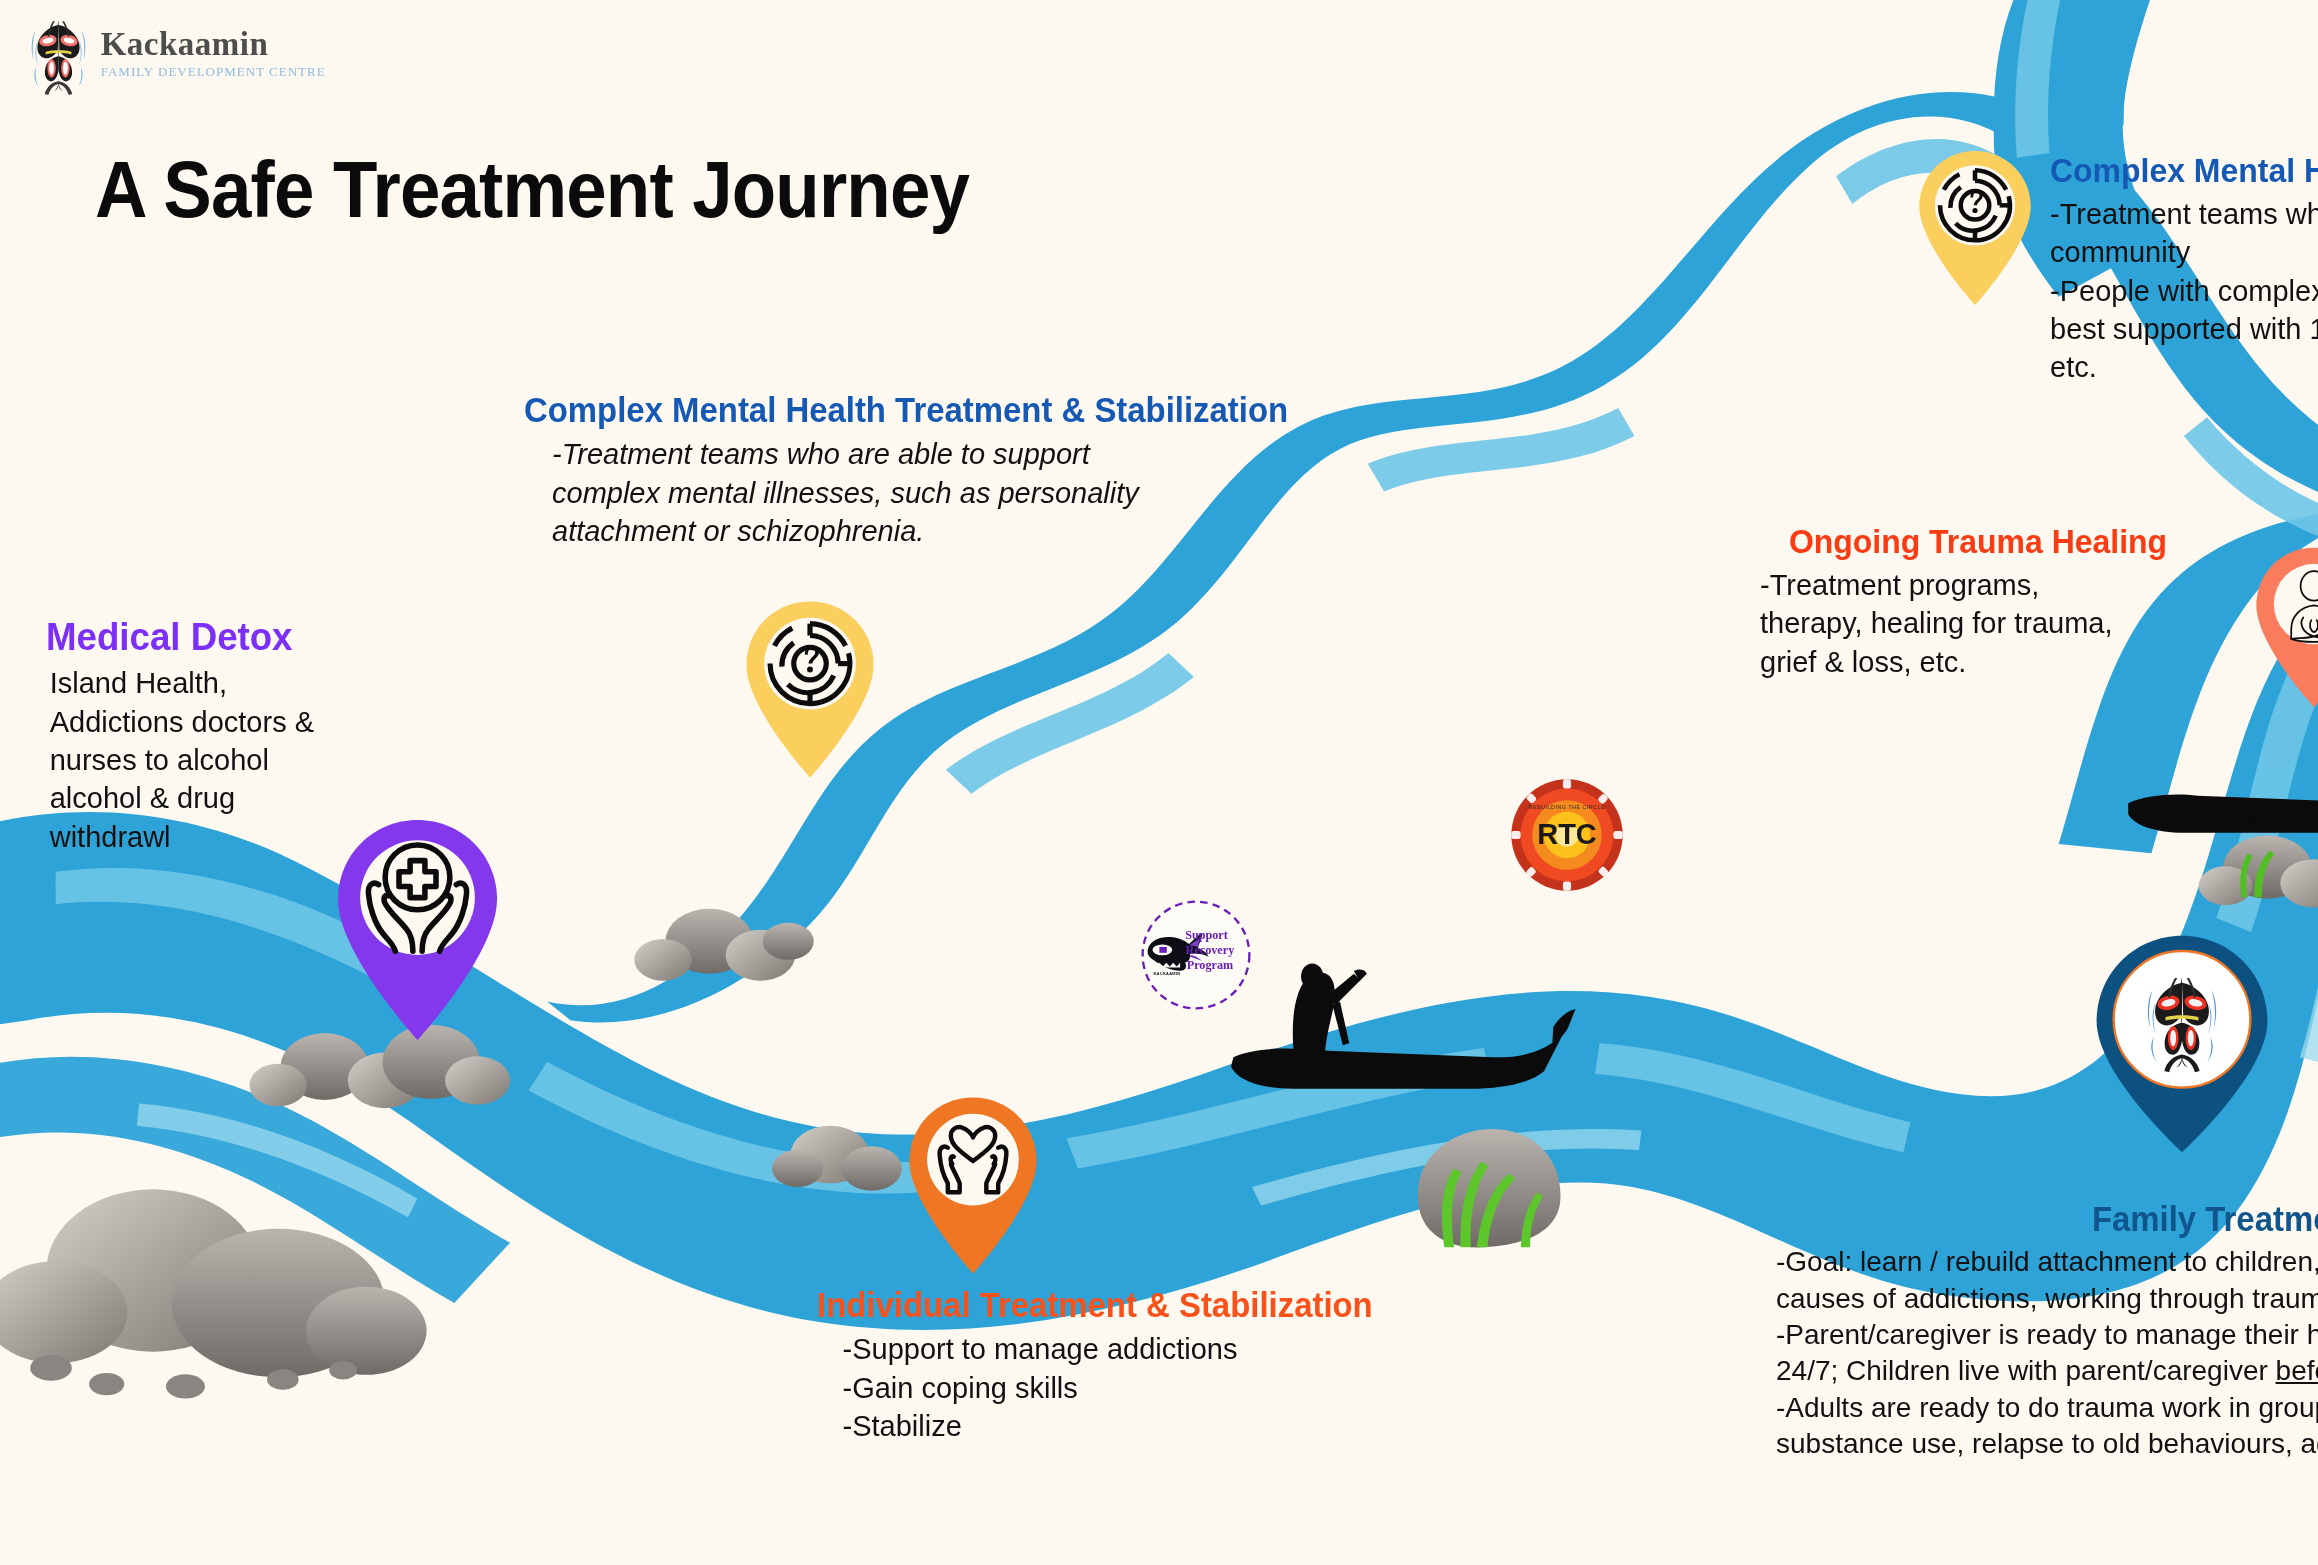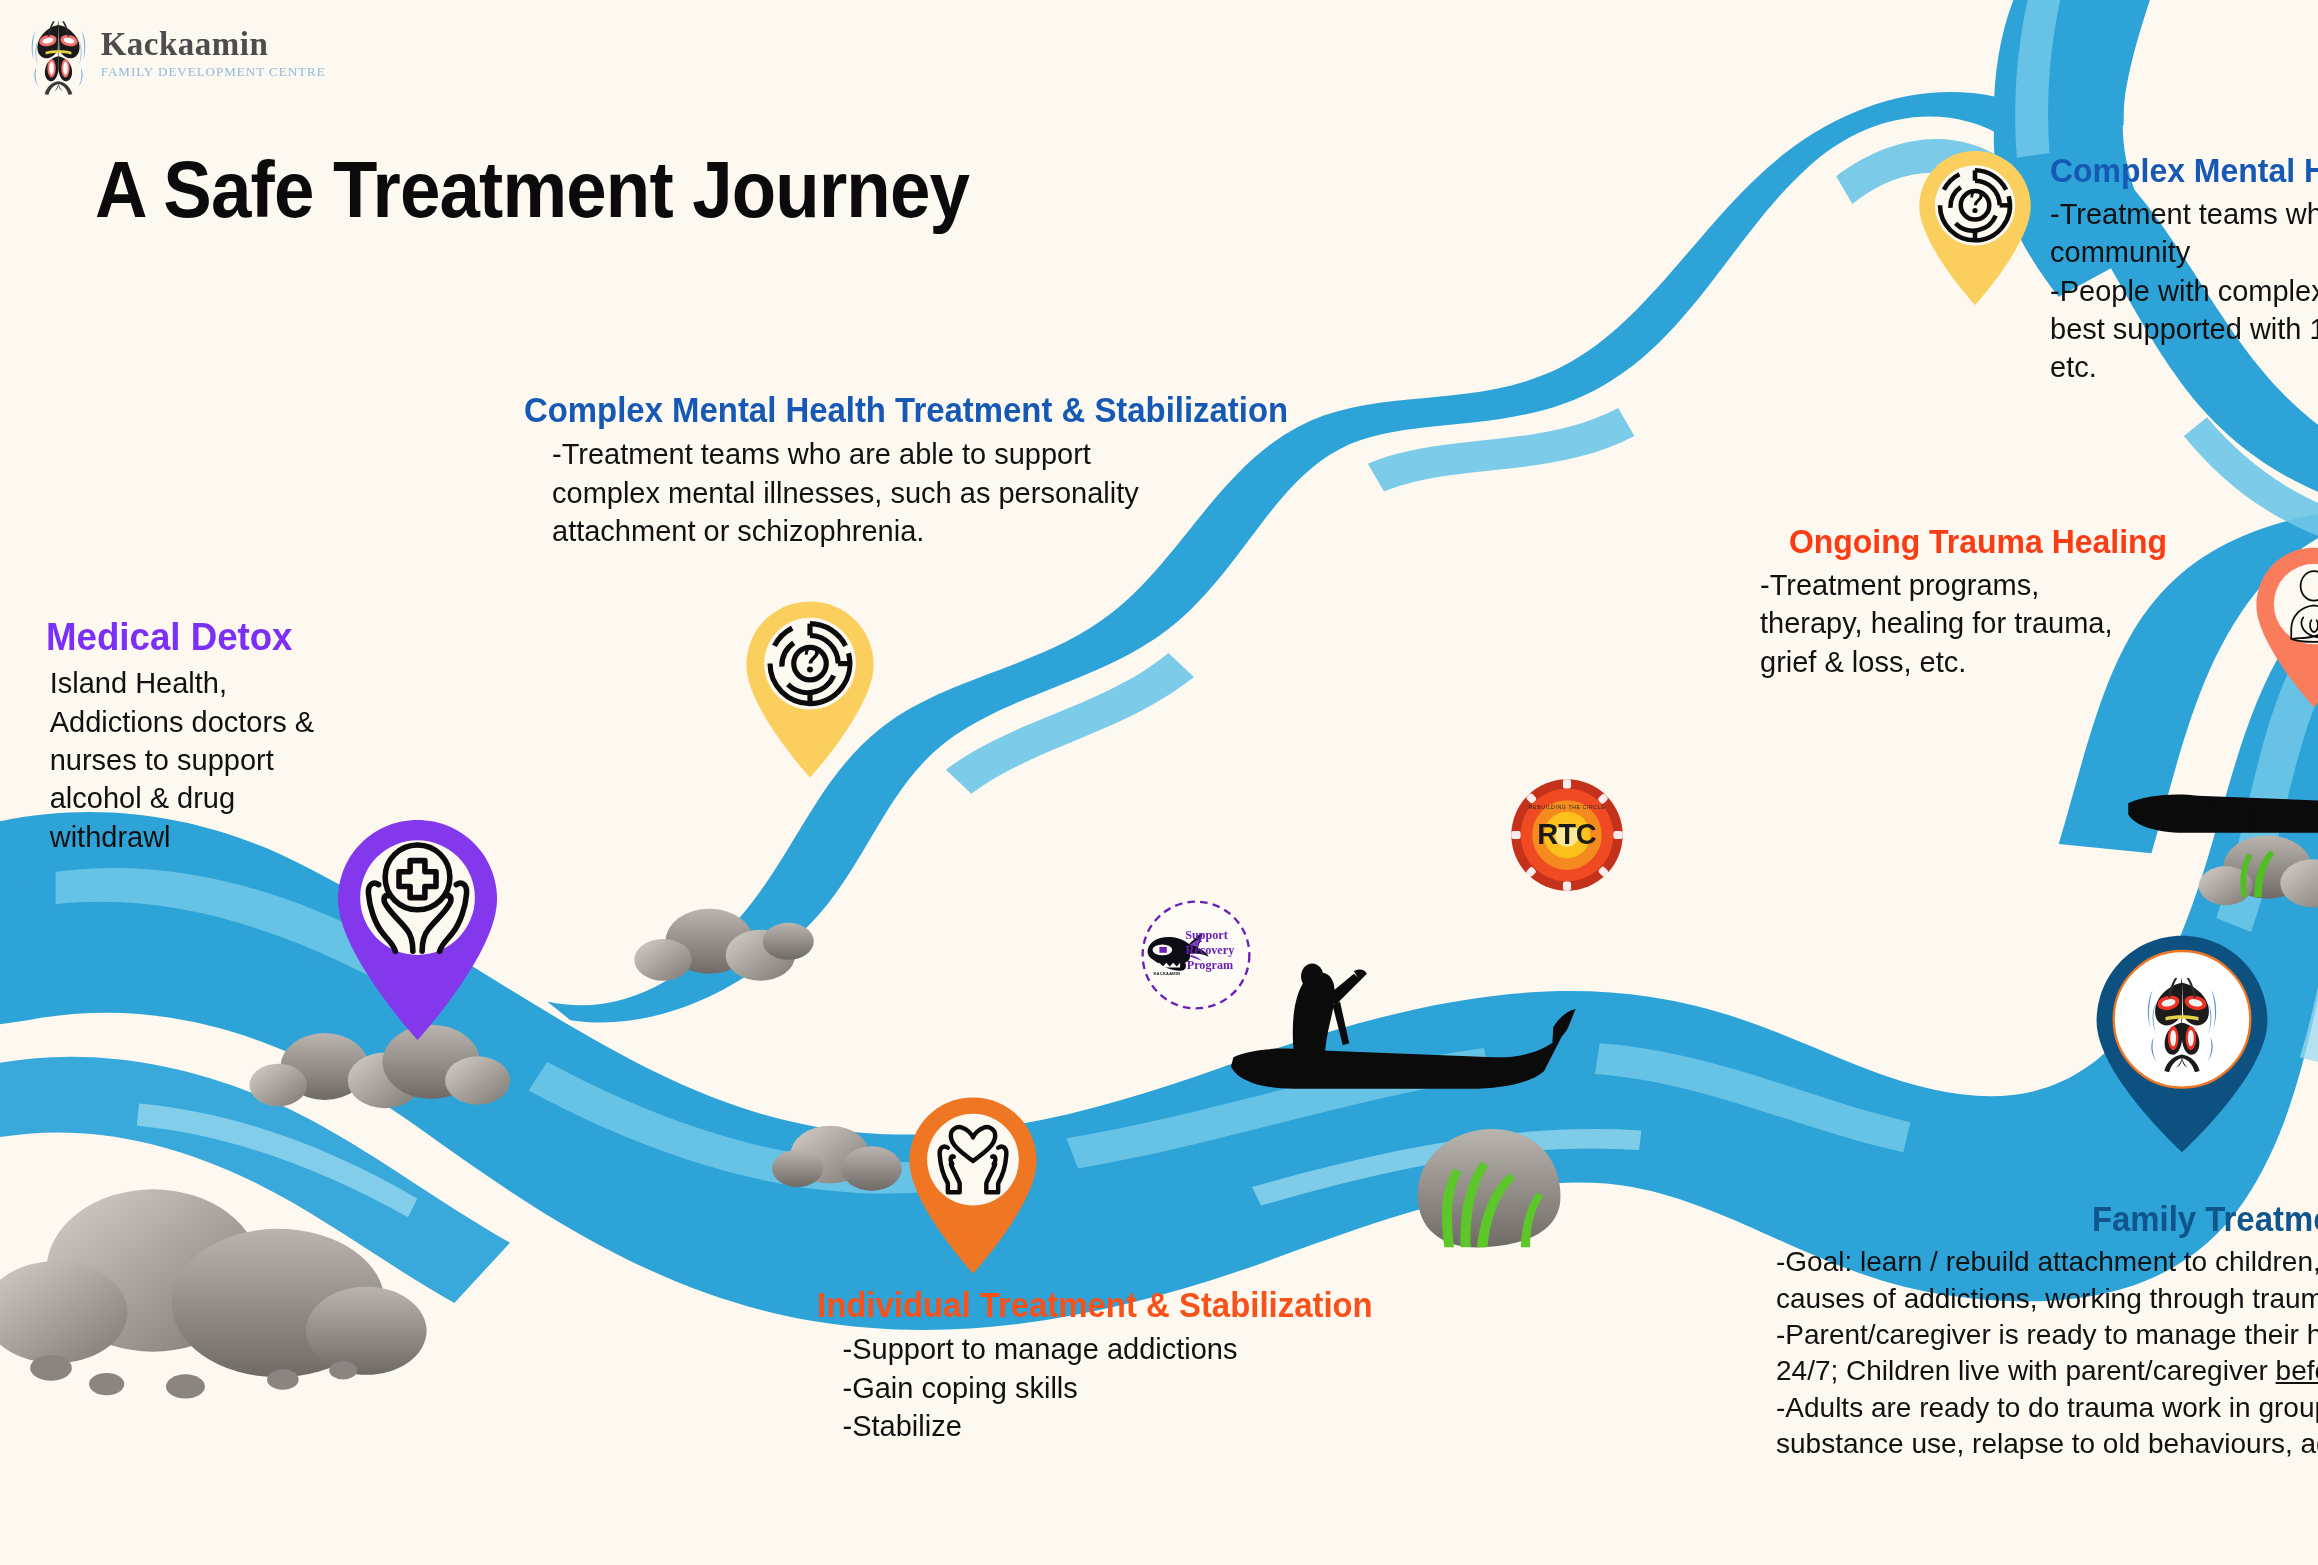--- a/index.html
+++ b/index.html
@@ -40,21 +40,21 @@
   .block p{margin:0;font-size:29px;line-height:1.32;color:#111;font-weight:400;}
   .block p .u{text-decoration:underline;}
 
   
   #blk-detox{left:46px;top:617px;width:352px;}
   #blk-detox h3{color:#7b2ff7;font-size:39px;}
   #blk-detox p{margin-left:3.7px;}
 
   #blk-cmhts{left:524px;top:392px;width:816px;}
   #blk-cmhts h3{color:#1659b5;}
-  #blk-cmhts p{margin-left:28px;}
+  #blk-cmhts p{margin-left:28px;font-style:italic;}
 
   #blk-cmht{left:2050px;top:153px;width:686px;}
   #blk-cmht h3{color:#1659b5;font-size:34px;}
   #blk-cmht p{margin-left:0px;}
 
   #blk-trauma{left:1716px;top:524px;width:524px;text-align:center;}
   #blk-trauma h3{color:#fa3c14;font-size:34px;}
   #blk-trauma p{text-align:left;margin-left:44px;}
 
   #blk-indiv{left:817px;top:1287px;width:705px;}
@@ -346,21 +346,21 @@
     </div>
   </div>
 
   <div class="page-title">A Safe Treatment Journey</div>
 
   <div class="block" id="blk-detox">
     <h3>Medical Detox</h3>
     <p>
       <span>Island Health,</span><br>
       <span>Addictions doctors &amp;</span><br>
-      <span>nurses to support</span><br>
+      <span>nurses to alcohol</span><br>
       <span>alcohol &amp; drug</span><br>
       <span>withdrawl</span>
     </p>
   </div>
 
   <div class="block" id="blk-cmhts">
     <h3>Complex Mental Health Treatment &amp; Stabilization</h3>
     <p>
       <span>-Treatment teams who are able to support</span><br>
       <span>complex mental illnesses, such as personality</span><br>

